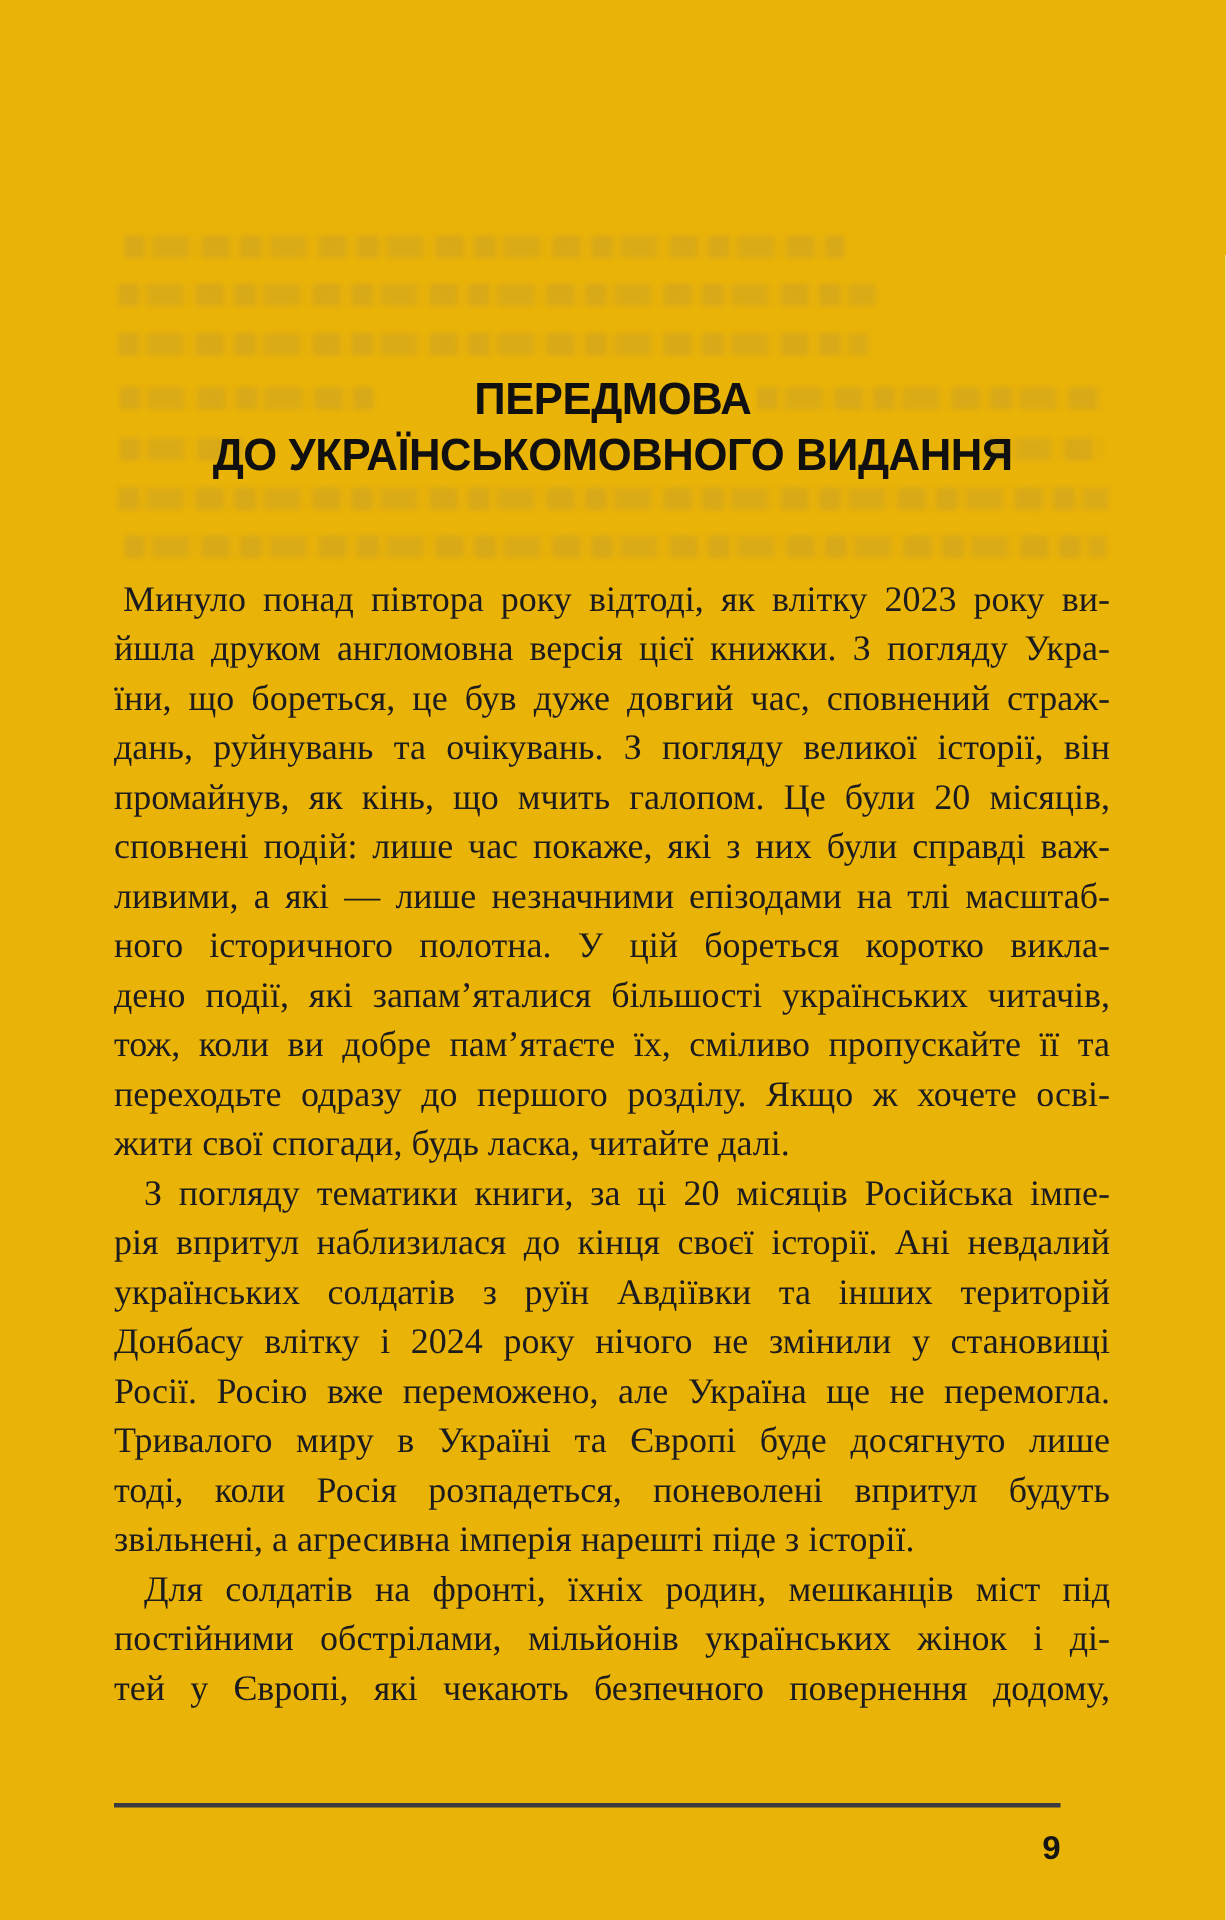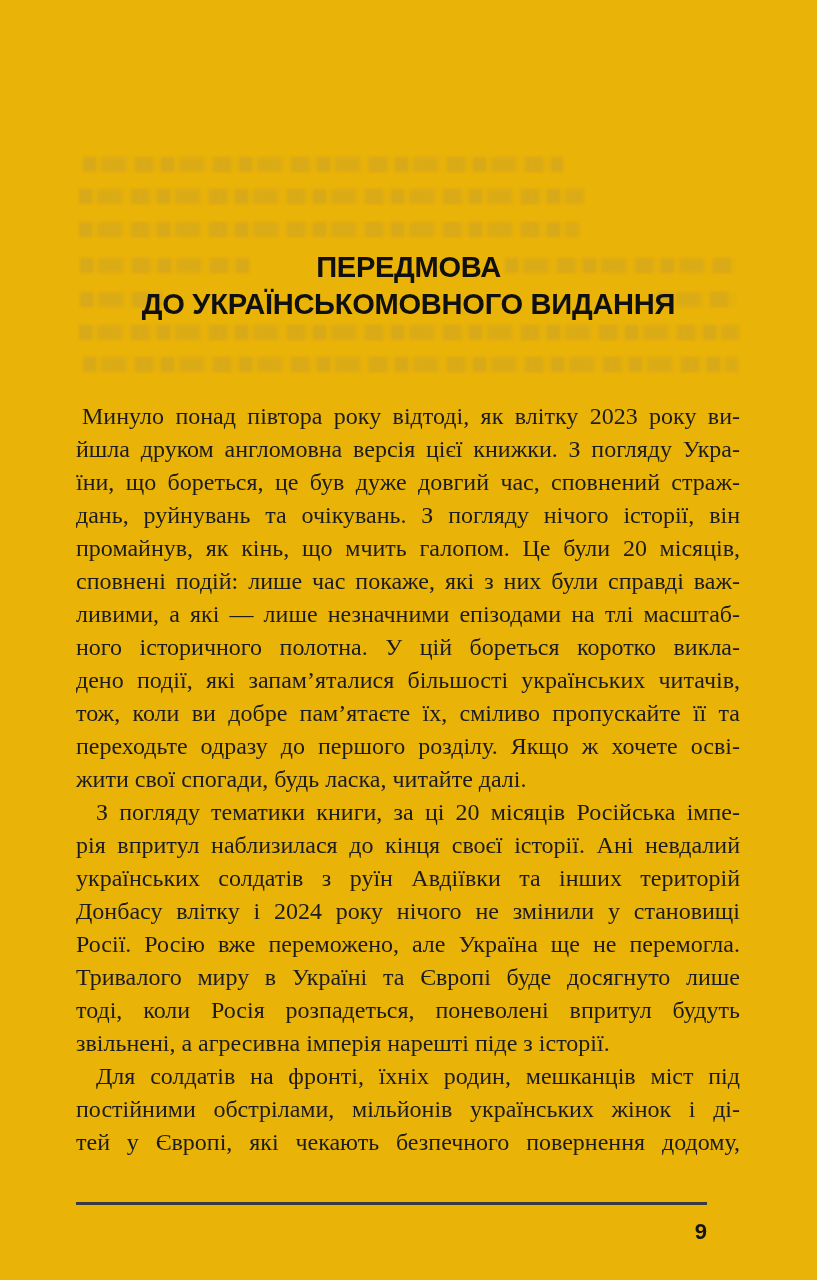--- a/index.html
+++ b/index.html
@@ -53,21 +53,21 @@
     line-height: 37px;
     letter-spacing: -0.3px;
     color: #101010;
     transform: scaleX(0.97);
   }
   .chapter-title .tl { display: block; }
 
   .bodytext {
     position: absolute;
     left: 76px;
-    top: 400px;
+    top: 384px;
     width: 664px;
     font-size: 24px;
     line-height: 33px;
     color: #1c1c1e;
   }
   .para { margin: 0; }
   .line {
     text-align: justify;
     text-align-last: justify;
     white-space: nowrap;
@@ -115,21 +115,21 @@
     <span class="tl">ПЕРЕДМОВА</span>
     <span class="tl">ДО УКРАЇНСЬКОМОВНОГО ВИДАННЯ</span>
   </h1>
 
   <div class="bodytext">
 
     <div class="para">
       <div class="line indent-sm">Минуло понад півтора року відтоді, як влітку 2023 року ви-</div>
       <div class="line">йшла друком англомовна версія цієї книжки. З погляду Укра-</div>
       <div class="line">їни, що бореться, це був дуже довгий час, сповнений страж-</div>
-      <div class="line">дань, руйнувань та очікувань. З погляду нічого історії, він</div>
+      <div class="line">дань, руйнувань та очікувань. З погляду великої історії, він</div>
       <div class="line">промайнув, як кінь, що мчить галопом. Це були 20 місяців,</div>
       <div class="line">сповнені подій: лише час покаже, які з них були справді важ-</div>
       <div class="line">ливими, а які — лише незначними епізодами на тлі масштаб-</div>
       <div class="line">ного історичного полотна. У цій бореться коротко викла-</div>
       <div class="line">дено події, які запам’яталися більшості українських читачів,</div>
       <div class="line">тож, коли ви добре пам’ятаєте їх, сміливо пропускайте її та</div>
       <div class="line">переходьте одразу до першого розділу. Якщо ж хочете осві-</div>
       <div class="line parend">жити свої спогади, будь ласка, читайте далі.</div>
     </div>
 

